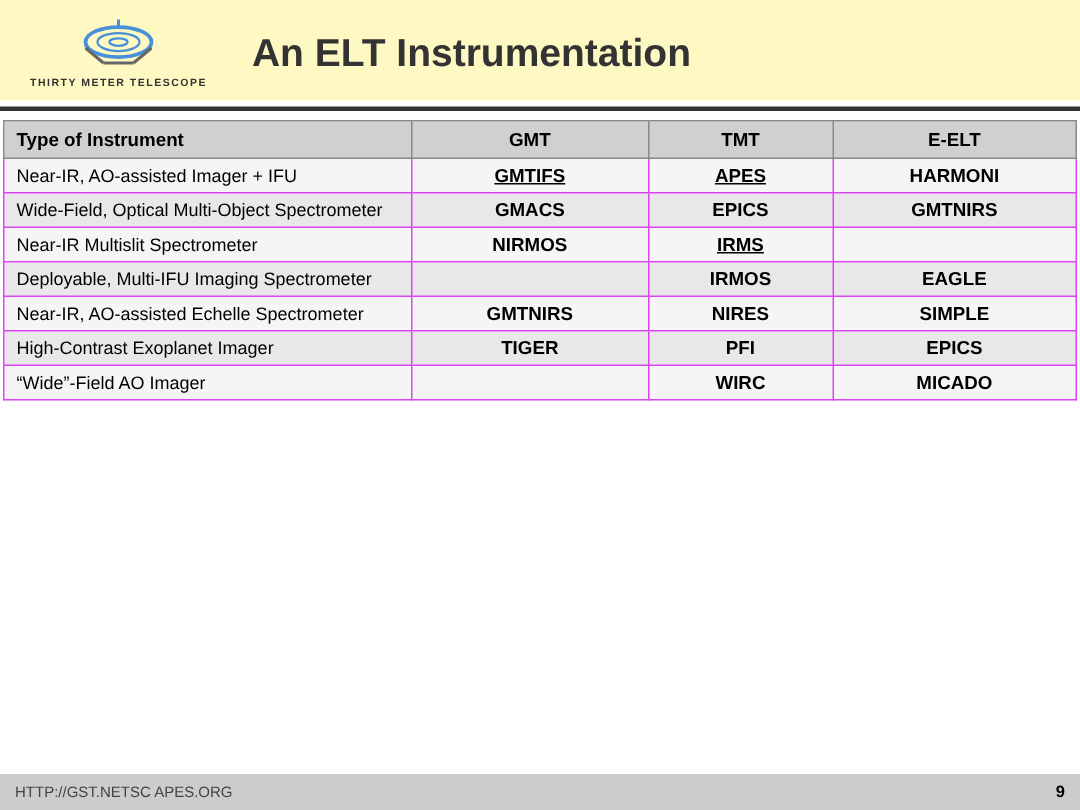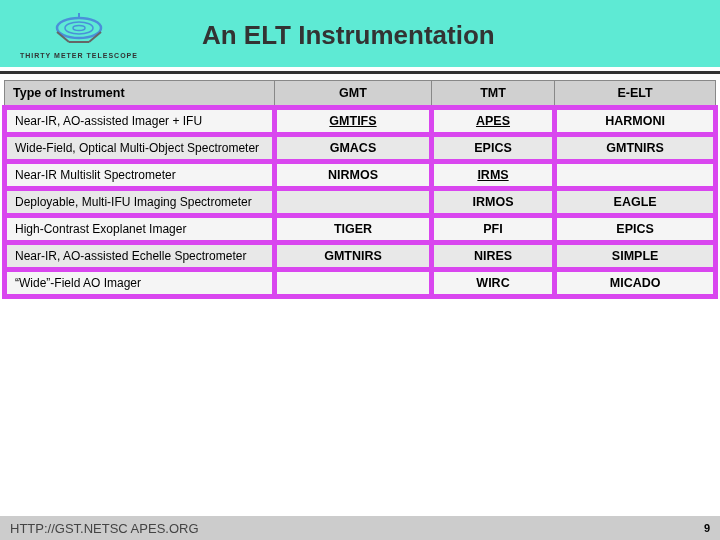--- a/index.html
+++ b/index.html
@@ -9,22 +9,21 @@
       background: #ffffff;
       font-family: Arial, Helvetica, sans-serif;
       overflow: hidden;
       position: relative;
     }
 
     .header {
       display: flex;
       align-items: center;
       padding: 12px 20px 8px 20px;
-      background: #5eead4;
-      gap: 34px;
+      background: #fef9c3;
     }
 
     .logo-area {
       display: flex;
       flex-direction: column;
       align-items: center;
       margin-right: 30px;
       min-width: 80px;
     }
 
@@ -89,21 +88,21 @@
 
     tbody tr {
       background: #f5f5f5;
     }
 
     tbody tr:nth-child(even) {
       background: #e8e8e8;
     }
 
     tbody td {
-      border: 5px solid #d946ef;
+      border: 1px solid #d946ef;
       padding: 4px 8px;
       vertical-align: middle;
       color: #000;
     }
 
     tbody td:first-child {
       font-size: 12px;
     }
 
     tbody td:not(:first-child) {
@@ -118,21 +117,21 @@
       right: 0;
       height: 24px;
       background: #cccccc;
       display: flex;
       align-items: center;
       justify-content: space-between;
       padding: 0 10px;
     }
 
     .footer-url {
-      font-size: 13px;
+      font-size: 10px;
       color: #444;
     }
 
     .footer-page {
       font-size: 11px;
       font-weight: bold;
       color: #000;
     }
   </style>
 </head>
@@ -191,32 +190,32 @@
           <td><u>IRMS</u></td>
           <td></td>
         </tr>
         <tr>
           <td>Deployable, Multi-IFU Imaging Spectrometer</td>
           <td></td>
           <td>IRMOS</td>
           <td>EAGLE</td>
         </tr>
         <tr>
+          <td>Near-IR, AO-assisted Echelle Spectrometer</td>
+          <td>GMTNIRS</td>
+          <td>NIRES</td>
+          <td>SIMPLE</td>
+        </tr>
+        <tr>
           <td>High-Contrast Exoplanet Imager</td>
           <td>TIGER</td>
           <td>PFI</td>
           <td>EPICS</td>
         </tr>
         <tr>
-          <td>Near-IR, AO-assisted Echelle Spectrometer</td>
-          <td>GMTNIRS</td>
-          <td>NIRES</td>
-          <td>SIMPLE</td>
-        </tr>
-        <tr>
           <td>“Wide”-Field AO Imager</td>
           <td></td>
           <td>WIRC</td>
           <td>MICADO</td>
         </tr>
       </tbody>
   </table>
 </div>
 
 <div class="footer-bar">

